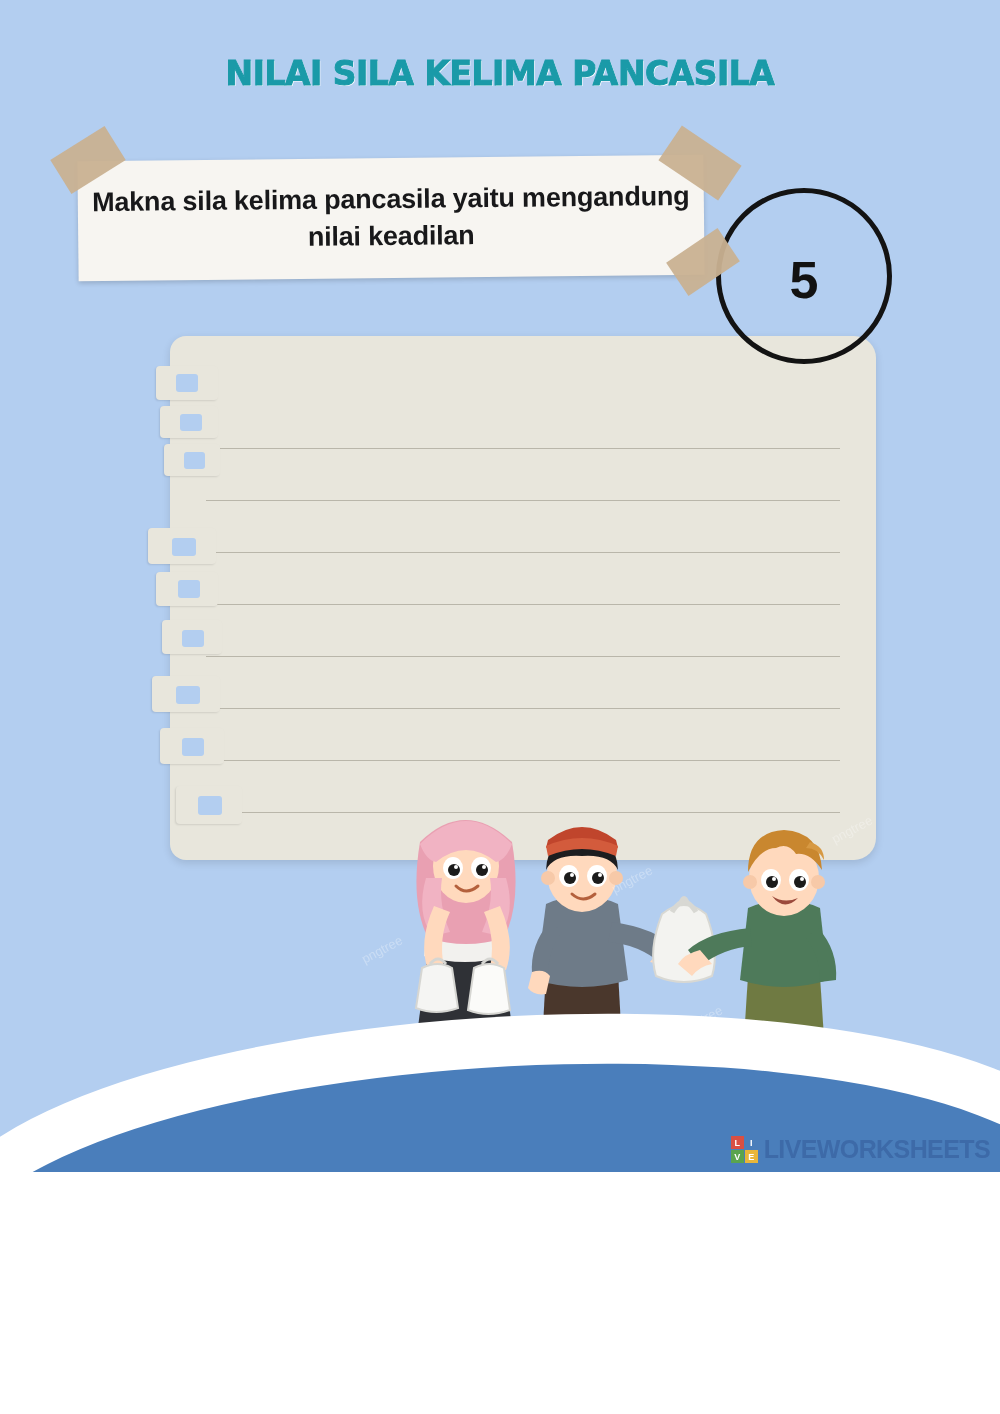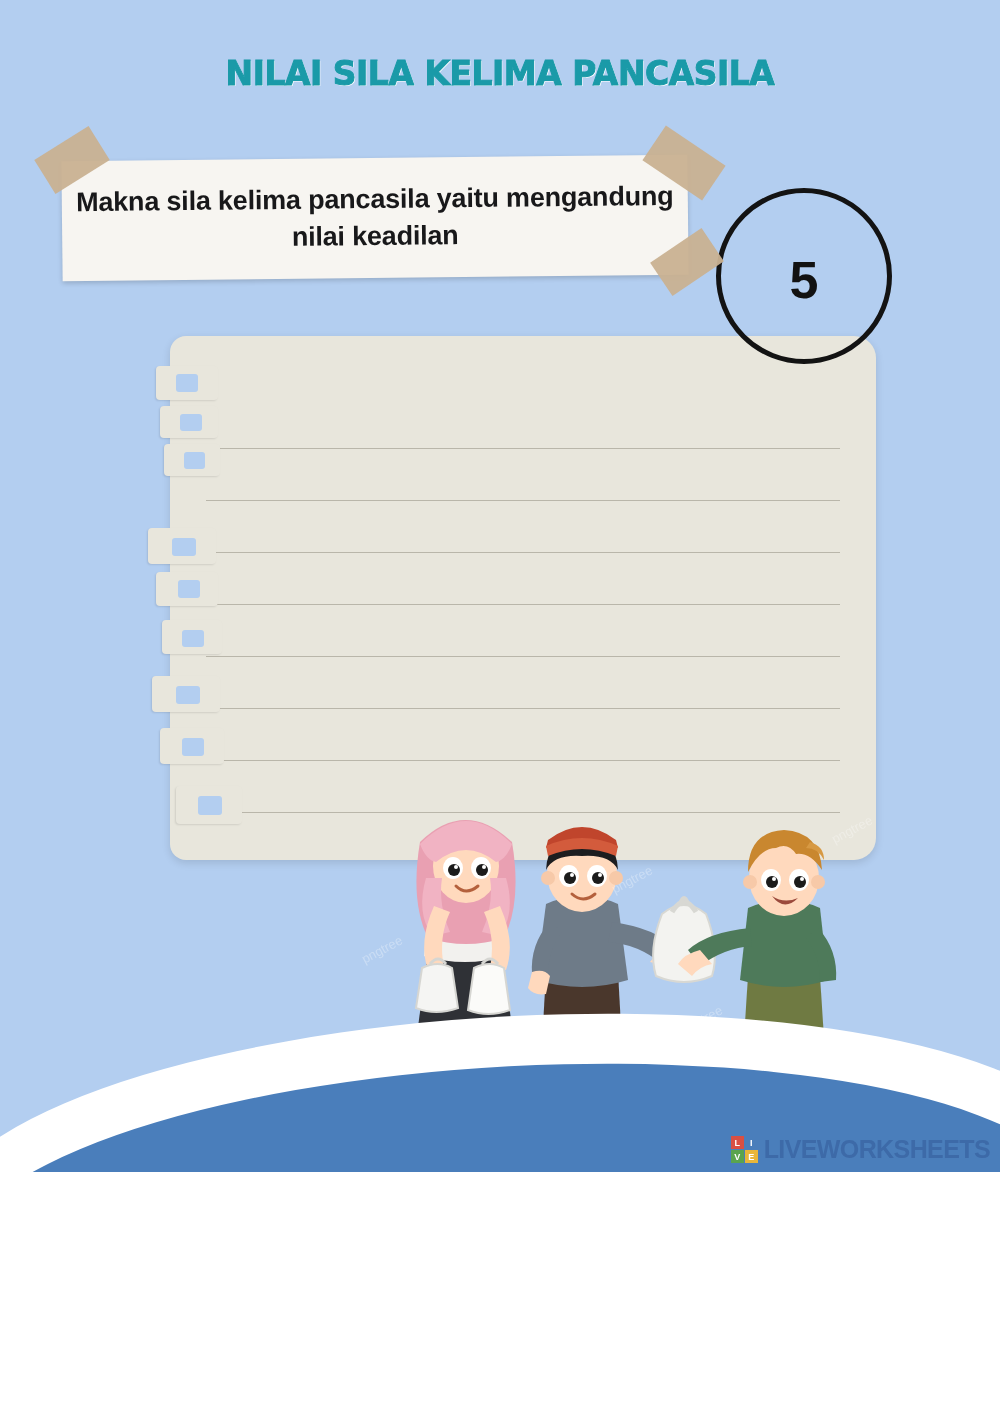--- a/index.html
+++ b/index.html
@@ -26,21 +26,21 @@
     letter-spacing: -0.5px;
     color: #1a9aa8;
     font-family: "DejaVu Sans", sans-serif;
     text-shadow: 1px 1px 0 #ffffff;
     -webkit-text-stroke: 1px #1a9aa8;
   }
 
   
   #note-wrap {
     position: absolute;
-    top: 138px; left: 36px;
+    top: 138px; left: 52px;
     width: 676px; height: 158px;
   }
   .tape {
     position: absolute;
     background: #c9b191;
     opacity: 0.95;
     z-index: 3;
   }
   #tape-left {
     width: 64px; height: 40px;

